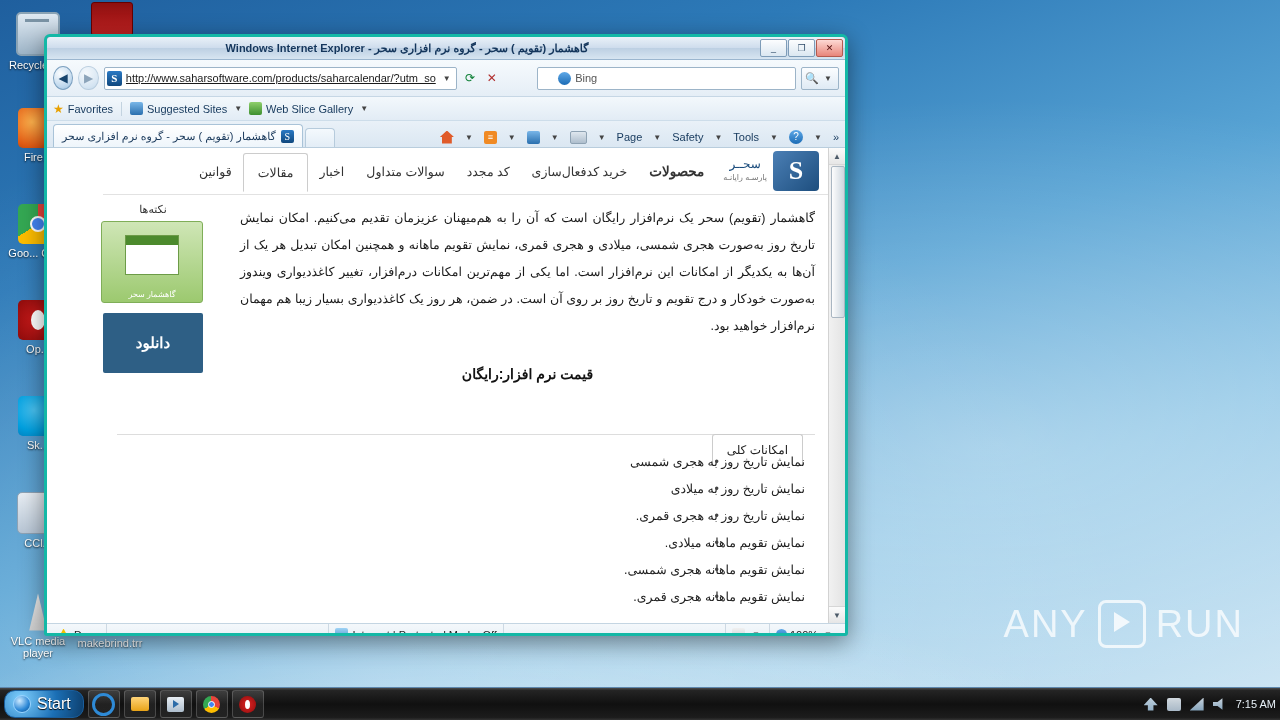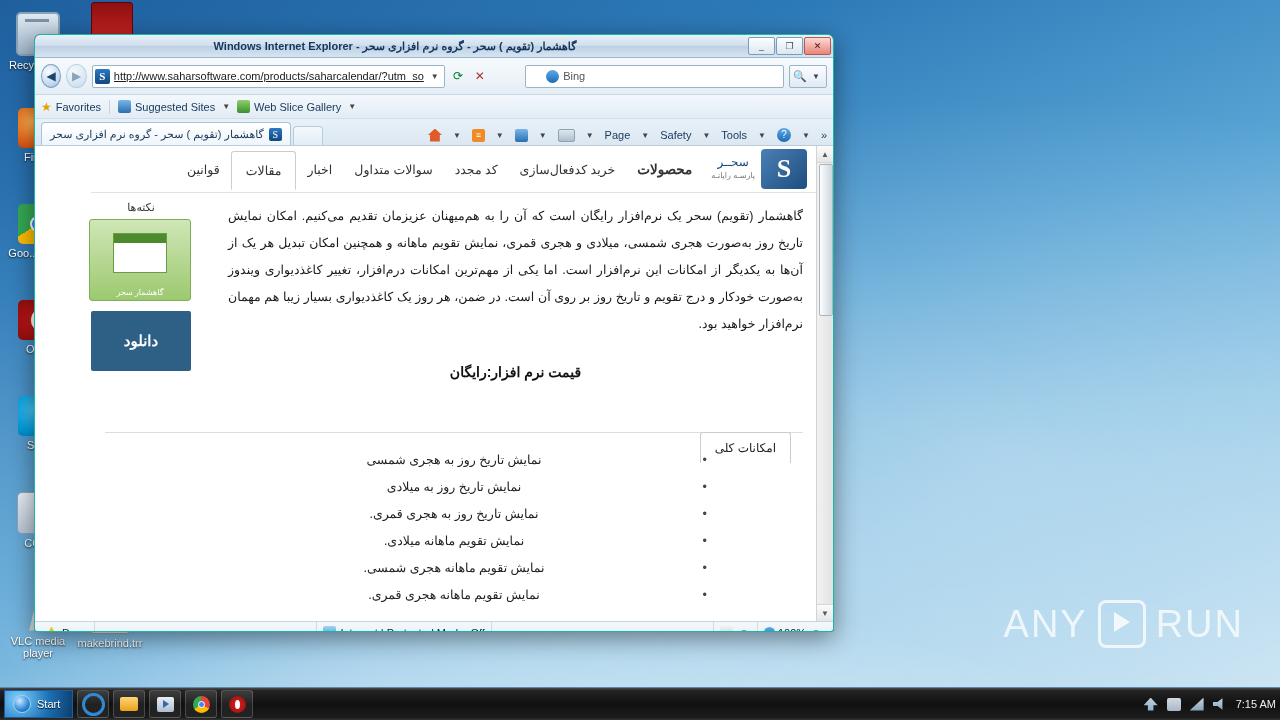--- a/index.html
+++ b/index.html
@@ -27,22 +27,22 @@
   .ic-chrome{background:conic-gradient(#e8453c 0 33%,#fdbd00 0 66%,#34a853 0 100%);border-radius:50%;position:relative;}
   .ic-chrome:after{content:"";position:absolute;inset:12px;background:#4285f4;border-radius:50%;border:2px solid #fff;}
   .ic-opera{background:radial-gradient(circle at 50% 50%,#d21b1b,#8d0c0c);border-radius:50%;position:relative;}
   .ic-opera:after{content:"";position:absolute;inset:10px 13px;background:#fff;border-radius:50%;}
   .ic-skype{background:radial-gradient(circle at 40% 35%,#49c2f1,#00a0e0 60%,#0077b5);border-radius:50%;}
   .ic-ccl{background:linear-gradient(#e8eef4,#b9c7d6);border:1px solid #8fa3b5;border-radius:3px;}
   .ic-vlc{background:linear-gradient(#f0f0f0,#d0d0d0);clip-path:polygon(50% 4%,72% 96%,28% 96%);background-color:#e87b1e;}
   .ic-file{background:linear-gradient(#fdfdfd,#e3e3e3);border:1px solid #9aa3ab;border-radius:2px;}
 
   
-  .ie-win{position:absolute;left:34px;top:34px;width:798px;height:596px;
-     border:1px solid #14b8a6;border-radius:6px 6px 3px 3px;
+  .ie-win{position:absolute;left:44px;top:34px;width:798px;height:596px;
+     border:3px solid #14b8a6;border-radius:6px 6px 3px 3px;
      background:#701a75;box-shadow:0 6px 24px rgba(0,0,0,.45);overflow:hidden;}
   .ie-titlebar{height:22px;background:linear-gradient(#e9f1f8,#cfdded 48%,#bdd0e3 52%,#d7e5f1);
      border-bottom:1px solid #9bb6cf;display:flex;align-items:center;padding:0 2px 0 8px;}
   .ie-title{flex:1;font-size:11px;color:#14365c;font-weight:bold;text-align:center;direction:rtl;white-space:nowrap;overflow:hidden;}
   .winbtn{width:25px;height:16px;margin-left:1px;border:1px solid #7e9cb8;border-radius:2px;
      background:linear-gradient(#fcfdfe,#dbe7f1);font-size:9px;color:#2c4a68;display:flex;align-items:center;justify-content:center;}
   .winbtn.close{background:linear-gradient(#fdd9d4,#e8857a);border-color:#b35a4e;color:#511;}
 
   .ie-navbar{height:30px;display:flex;align-items:center;gap:5px;padding:3px 6px;
      background:linear-gradient(#f6fafd,#e5eef6);border-bottom:1px solid #c6d7e5;}
@@ -120,37 +120,37 @@
   .promo .cal:before{content:"";position:absolute;left:0;top:0;right:0;height:9px;background:#4c8a2d;}
   .promo-cap{font-size:8px;color:#fff;position:absolute;bottom:3px;width:100%;text-align:center;}
   .promo-title{font-size:11px;color:#333;text-align:center;margin-bottom:5px;}
   .dl-btn{margin-top:10px;width:100px;height:60px;background:#2e5f85;color:#fff;font-size:15px;font-weight:bold;
      display:flex;align-items:center;justify-content:center;border-radius:2px;}
 
   .feat-tab{position:absolute;right:12px;top:0;border:1px solid #ccc;border-bottom:none;background:#fff;
      padding:8px 14px;font-size:12px;color:#222;border-radius:3px 3px 0 0;}
   .feat-wrap{margin-top:52px;border-top:1px solid #ddd;padding:14px 10px 0 10px;}
   .feat-list{list-style:none;margin:0;padding:0;}
-  .feat-list li{font-size:12.5px;color:#222;line-height:27px;text-align:center;position:relative;}
+  .feat-list li{font-size:12.5px;color:#222;line-height:27px;position:relative;}
   .feat-list li:before{content:"•";position:absolute;right:86px;color:#444;}
 
   .ie-status{height:21px;display:flex;align-items:center;font-size:11px;color:#222;
      background:linear-gradient(#f4f8fb,#e2ebf3);border-top:1px solid #c4d5e2;padding:0 4px;gap:0;}
   .st-cell{padding:0 6px;height:100%;display:flex;align-items:center;gap:4px;border-right:1px solid #cdd9e3;}
   .st-warn{width:13px;height:12px;background:#f2c200;clip-path:polygon(50% 0,100% 100%,0 100%);}
   .st-zone{width:13px;height:13px;border-radius:2px;background:linear-gradient(#9fd3f5,#3d88c5);}
   .st-grow{flex:1;border-right:1px solid #cdd9e3;height:100%;}
   .zoom-cell{margin-left:auto;display:flex;align-items:center;gap:3px;padding:0 6px;}
 
   
   .taskbar{position:absolute;left:0;bottom:0;width:1280px;height:32px;
      background:linear-gradient(#4a4a4a 0%,#242424 8%,#101010 50%,#1c1c1c 92%,#333 100%);
      border-top:1px solid #5d87ad;display:flex;align-items:center;gap:4px;padding:0 4px;}
-  .start{height:26px;padding:0 12px 0 8px;display:flex;align-items:center;gap:6px;border-radius:0;
-     background:radial-gradient(circle at 20% 30%,#7fd0ff,#1b6fb5 55%,#0d3e6c);color:#fff;font-size:11px;
+  .start{height:26px;padding:0 12px 0 8px;display:flex;align-items:center;gap:6px;border-radius:11px;
+     background:radial-gradient(circle at 20% 30%,#7fd0ff,#1b6fb5 55%,#0d3e6c);color:#fff;font-size:16px;
      border:1px solid #1a5e9c;text-shadow:0 1px 1px #000;}
   .start-orb{width:16px;height:16px;border-radius:50%;background:radial-gradient(circle at 35% 30%,#cdeaff,#2b87d6 60%,#0a4c86);
      border:1px solid #9ad4ff;}
   .tb-btn{width:30px;height:26px;border-radius:3px;border:1px solid rgba(255,255,255,.18);
      background:linear-gradient(rgba(255,255,255,.12),rgba(255,255,255,.03));display:flex;align-items:center;justify-content:center;}
   .tb-ie{width:17px;height:17px;border-radius:50%;border:3px solid #2e8ad6;}
   .tb-exp{width:18px;height:14px;background:linear-gradient(#ffd479,#e8a317);border-radius:2px;}
   .tb-med{width:17px;height:15px;background:linear-gradient(#e8eef4,#aebecd);border-radius:2px;position:relative;}
   .tb-med:after{content:"";position:absolute;left:6px;top:3px;border-left:6px solid #2d6ca8;border-top:4px solid transparent;border-bottom:4px solid transparent;}
   .tb-chrome{width:17px;height:17px;border-radius:50%;background:conic-gradient(#e8453c 0 33%,#fdbd00 0 66%,#34a853 0 100%);position:relative;}

